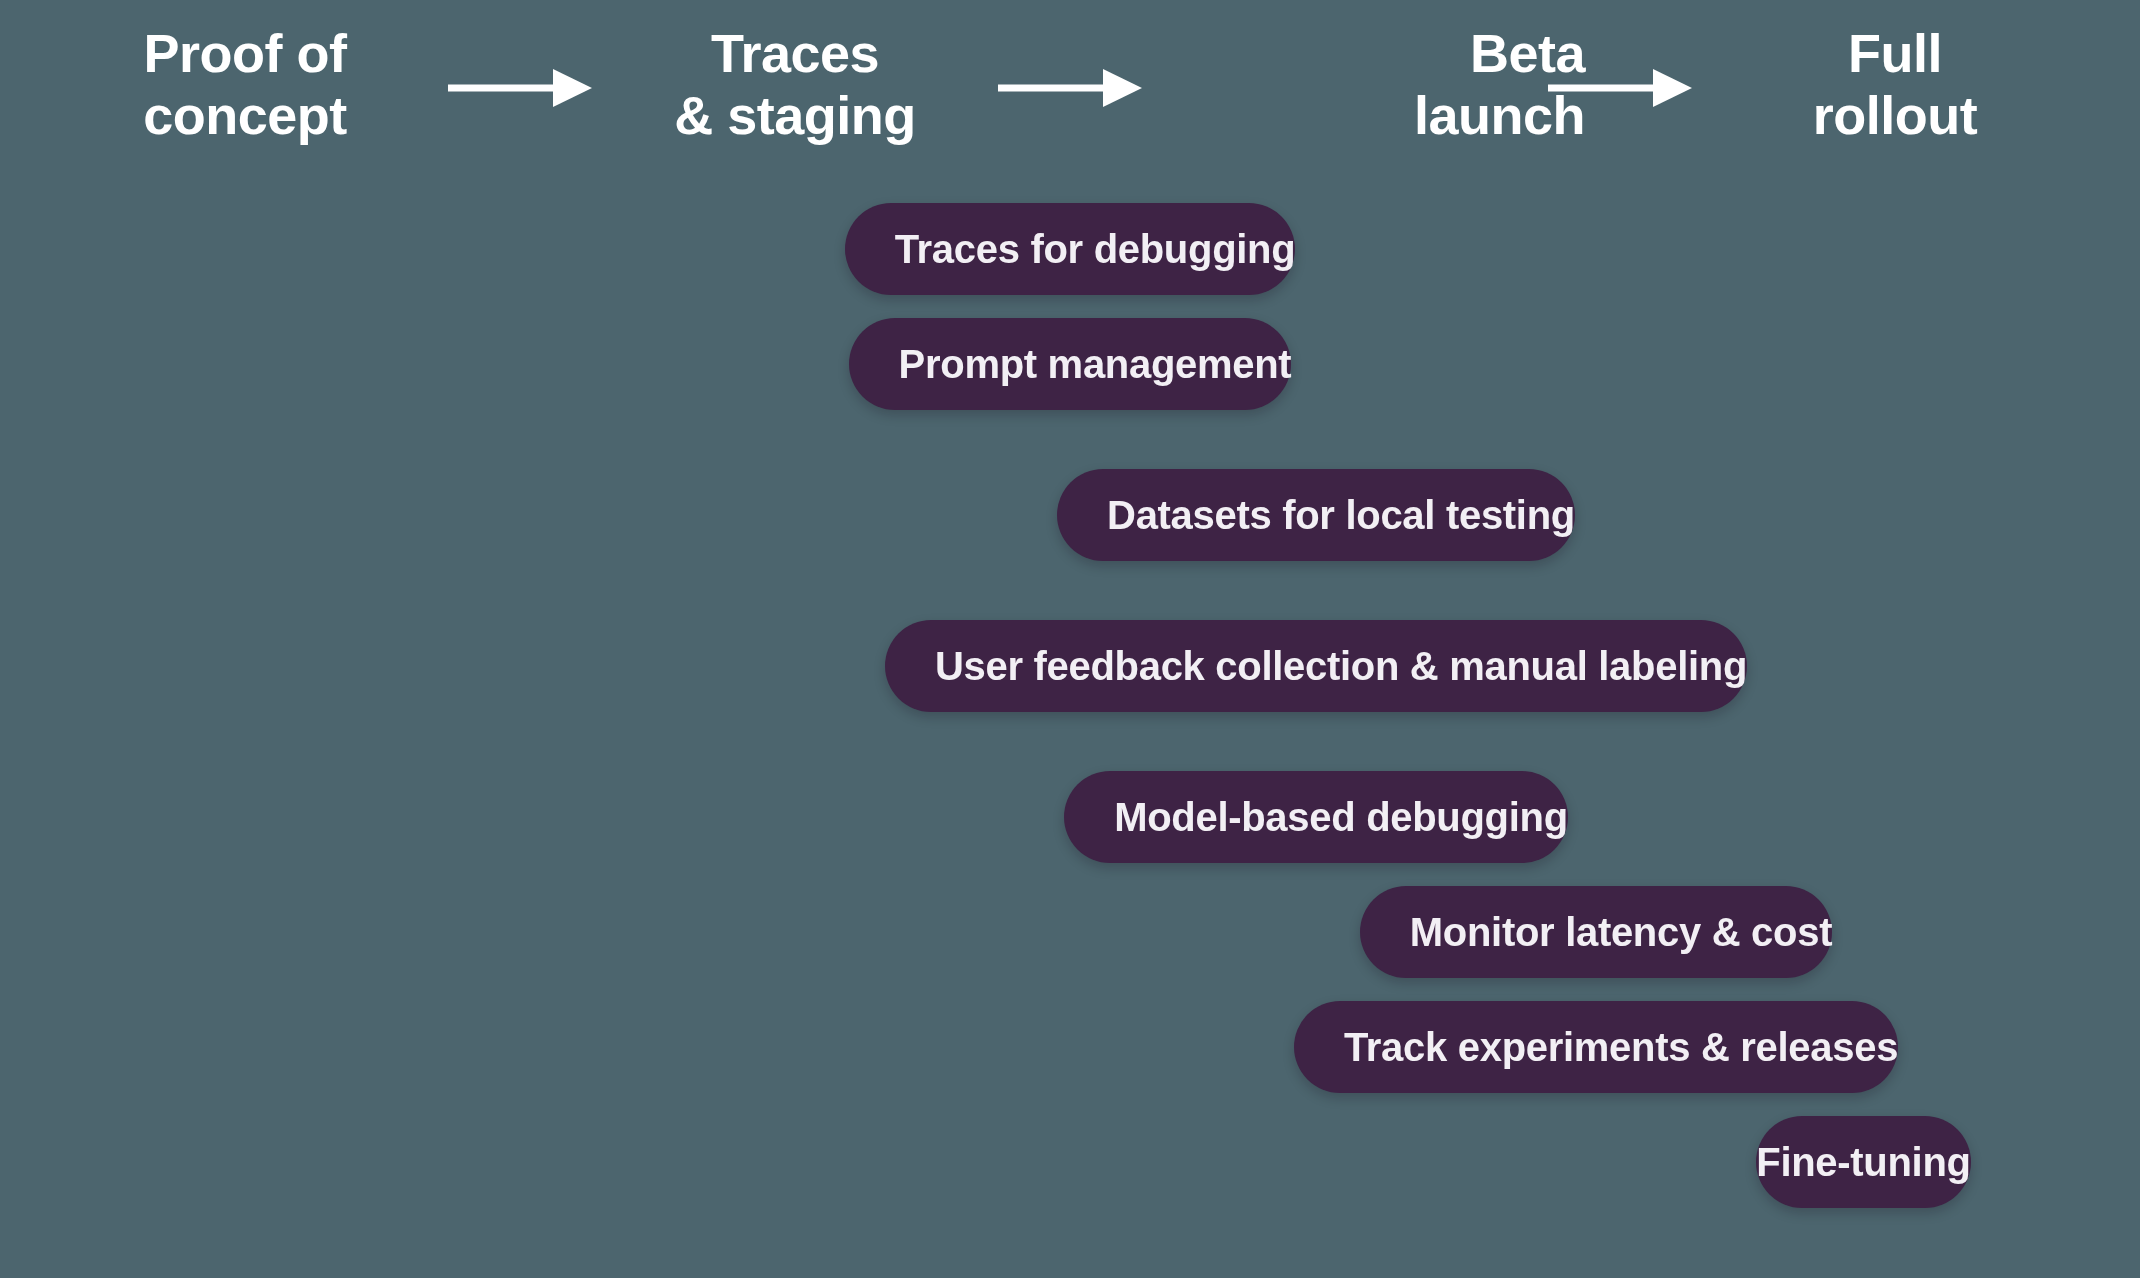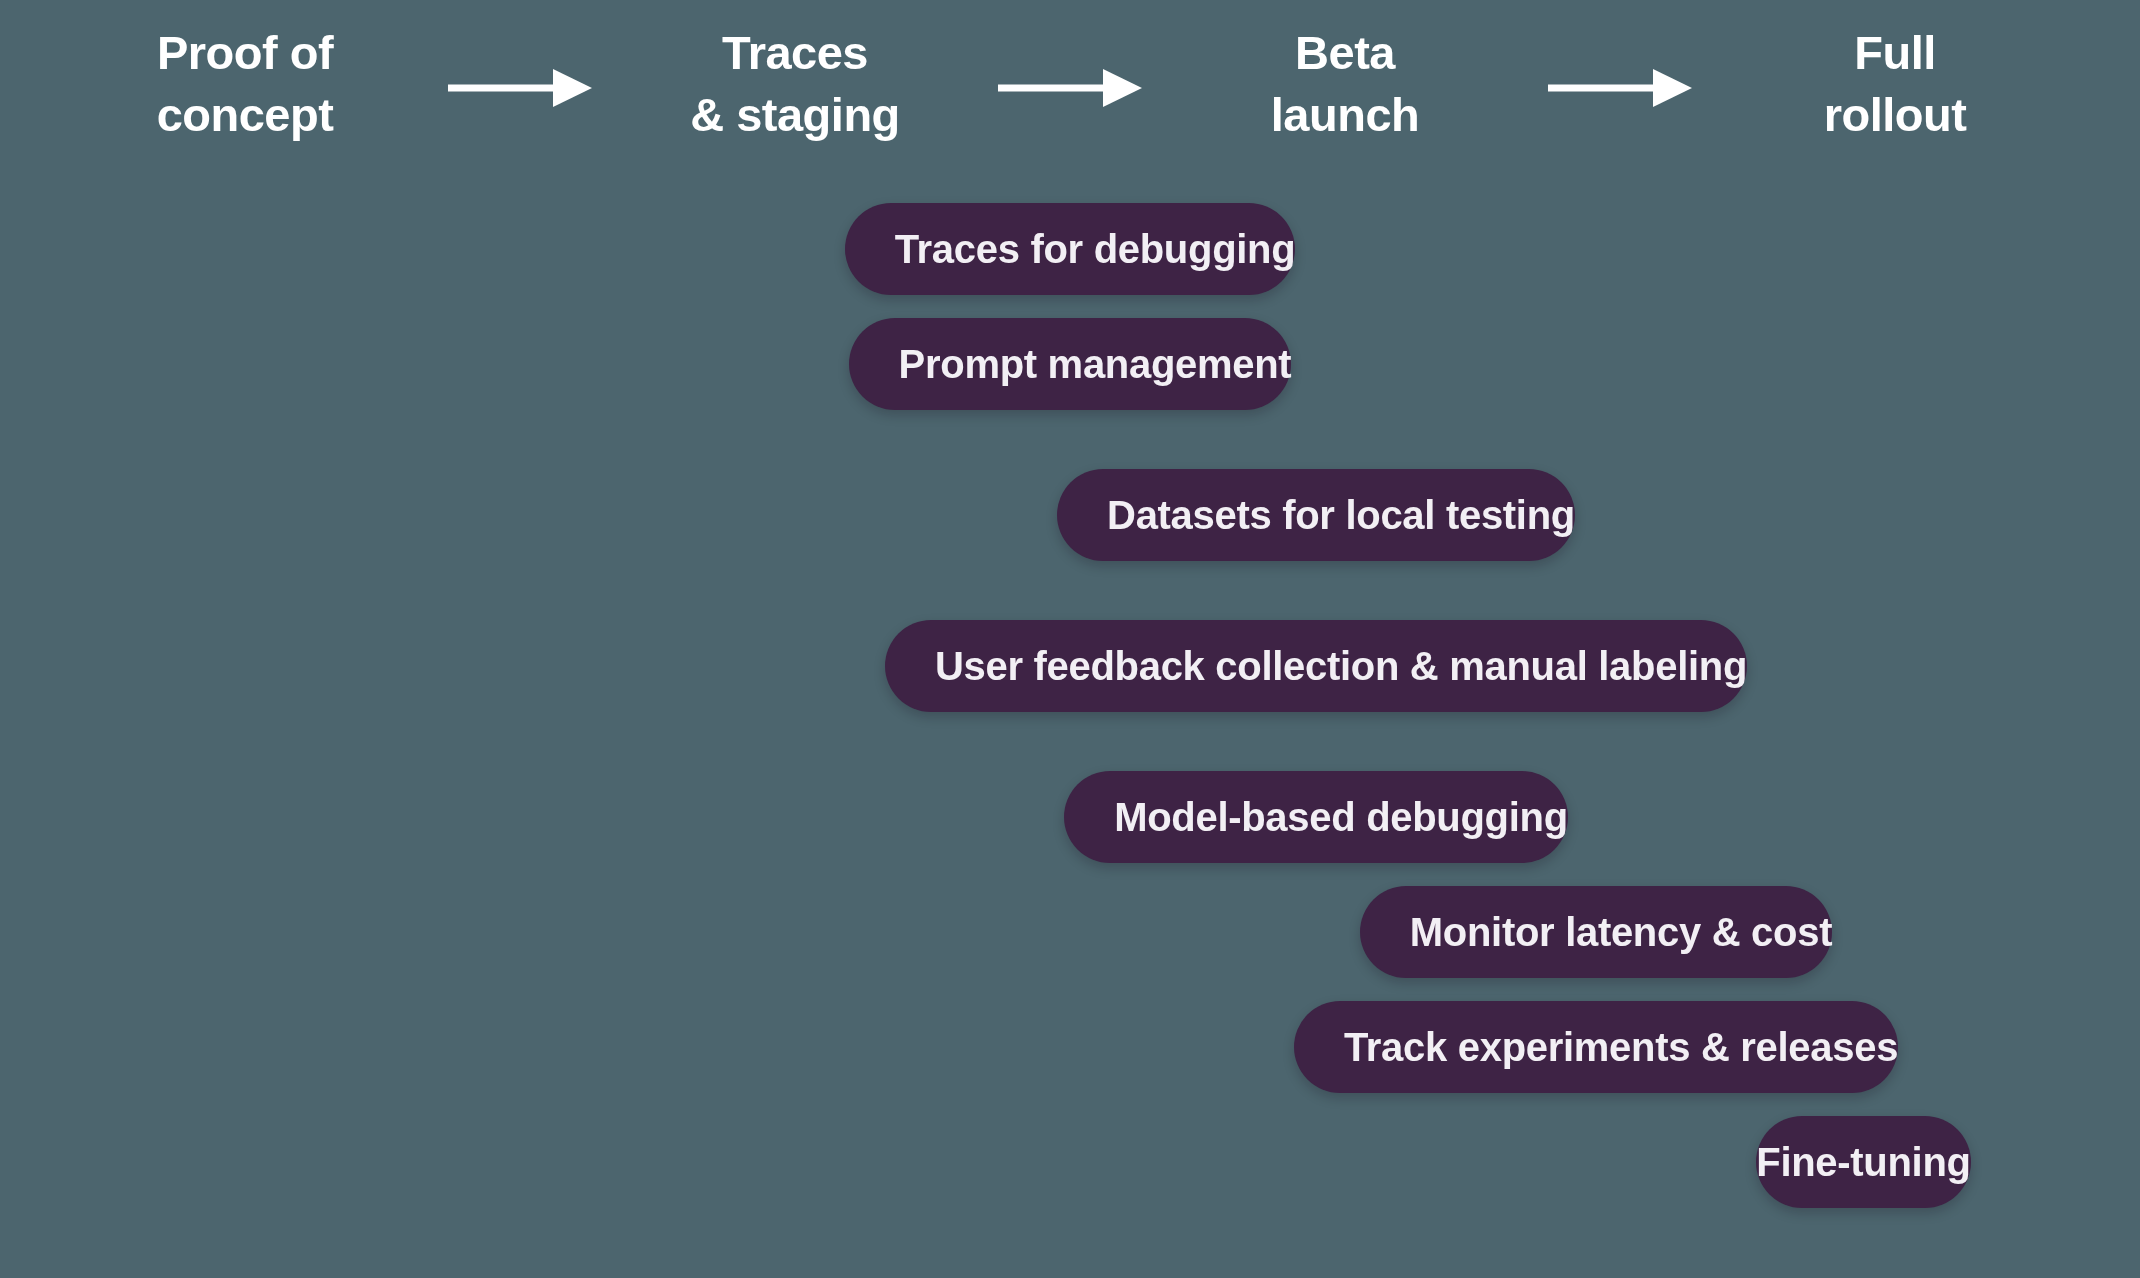--- a/index.html
+++ b/index.html
@@ -22,29 +22,29 @@
     overflow:hidden;
   }
   
   .stage{
     position:absolute;
     top:22px;
     width:480px;
     transform:translateX(-50%);
     text-align:center;
     color:var(--header-text);
-    font-size:47px;
+    font-size:54px;
     font-weight:700;
     line-height:62px;
     letter-spacing:-0.5px;
   }
   .stage span{display:block;}
   .stage-1{left:245px;}
   .stage-2{left:795px;}
-  .stage-3{left:1345px;}
+  .stage-3{left:1345px;text-align:right;}
   .stage-4{left:1895px;}
   
   .arrow{
     position:absolute;
     top:66px;
     transform:translateX(-50%);
   }
   .arrow-1{left:520px;}
   .arrow-2{left:1070px;}
   .arrow-3{left:1620px;}

